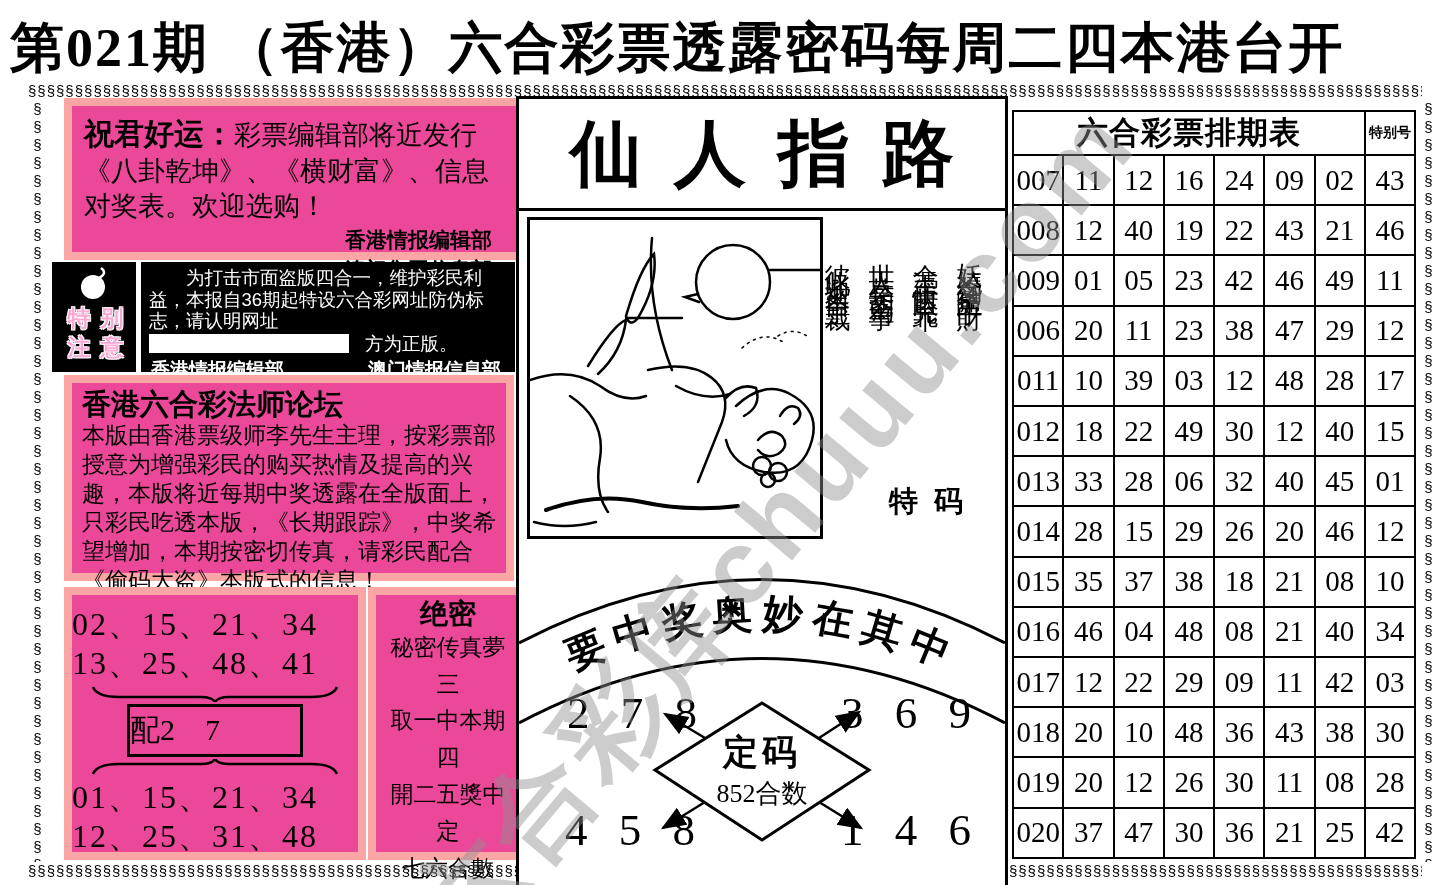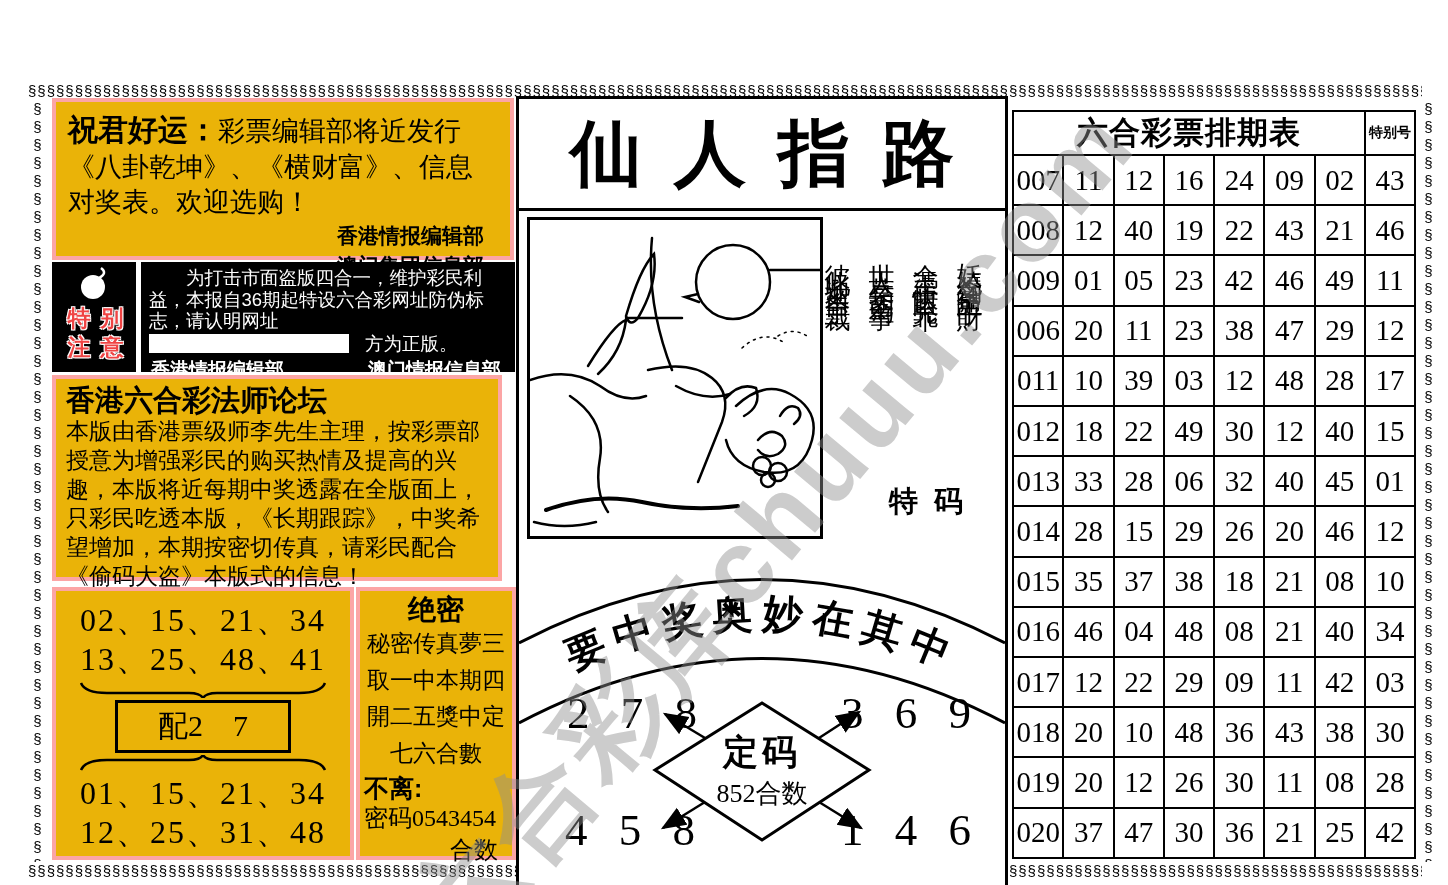--- a/index.html
+++ b/index.html
@@ -15,41 +15,41 @@
   .chain { position:absolute; font-size:15px; line-height:16px; letter-spacing:1px;
     white-space:nowrap; overflow:hidden; color:#000; user-select:none; }
   .chain.h { height:17px; }
   .chain.v { width:17px; writing-mode:vertical-rl; text-orientation:upright; }
   .chain.top    { left:28px; top:83px;  width:1394px; }
   .chain.bottom { left:28px; top:863px; width:1394px; }
   .chain.left   { left:28px; top:100px; height:762px; }
   .chain.right  { left:1419px; top:100px; height:762px; }
 
   
-  .box { position:absolute; border:4px solid #fca5a5; background:#eab308; }
+  .box { position:absolute; border:8px solid #fca5a5; background:#ec4899;margin-left:12px; }
   .greeting { left:52px; top:98px; width:462px; height:162px; padding:8px 12px 4px; }
   .g-body { font-size:27px; line-height:1.32; }
   .g-title { font-size:30px; font-weight:900; }
   .g-sign { text-align:right; font-weight:900; font-size:21px; padding-right:14px; line-height:1.45; }
 
   .notice { position:absolute; left:52px; top:262px; width:463px; height:110px; display:flex; gap:5px; background:#fff; }
   .notice-left { width:84px; height:100%; background:#000; color:#fff; text-align:center; padding-top:4px; }
-  .outline-text { font-size:23px; font-weight:bold; letter-spacing:10px; padding-left:13px; color:#ef4444;
+  .outline-text { font-size:23px; font-weight:bold; letter-spacing:10px; padding-left:13px; color:#f9a8d4;
     text-shadow:-1px -1px 0 #fff, 1px -1px 0 #fff, -1px 1px 0 #fff, 1px 1px 0 #fff; line-height:1.25; }
   .notice-right { flex:1; background:#000; color:#fff; padding:5px 8px 9px; }
   .notice-body { font-size:18.5px; line-height:1.17; text-indent:2em; }
   .notice-line { font-size:18.5px; line-height:1.25; display:flex; align-items:center; gap:16px; }
   .blankbox { display:inline-block; width:200px; height:19px; background:#fff; }
   .notice-signs { display:flex; justify-content:space-between; font-weight:bold; font-size:19px; padding:2px 6px 0 2px; }
 
   .forum { left:52px; top:375px; width:450px; height:206px; padding:5px 10px; }
   .forum-title { font-size:29px; font-weight:900; line-height:1.15; }
   .forum-body { font-size:23px; line-height:1.26; }
 
-  .numbox { left:52px; top:587px; width:302px; height:273px; padding:10px 0 16px; text-align:center; }
+  .numbox { left:52px; top:587px; width:302px; height:273px; padding:10px 0 16px; text-align:left; }
   .num-row { font-family:"Liberation Serif", serif; font-size:32px; line-height:1.22; letter-spacing:2px; }
   .brace { display:block; margin:1px auto; }
   .pei-box { width:176px; margin:2px auto; border:3px solid #000; font-size:30px; line-height:1.55; font-family:"Liberation Serif", serif; }
 
   .secret { left:356px; top:587px; width:160px; height:273px; padding:4px 4px; }
   .secret-title { text-align:center; font-size:28px; font-weight:900; line-height:1.1; }
   .secret-line { font-size:23px; line-height:1.6; text-align:center; font-family:"Liberation Serif", serif; }
   .secret-buli { font-size:25px; font-weight:900; line-height:1.2; }
   .secret-code { font-size:24px; line-height:1.3; font-family:"Liberation Serif", serif; }
   .secret-sum  { font-size:24px; text-align:right; padding-right:10px; font-family:"Liberation Serif", serif; }
@@ -80,20 +80,21 @@
     font-size:105px; font-weight:bold; letter-spacing:6px; color:#8f8f8f; opacity:.45; white-space:nowrap;
     z-index:40; pointer-events:none; }
 
   svg text { font-family:"Liberation Serif", serif; }
 </style>
 </head>
 <body>
 
 <div class="page">
 
+  <div class="header-title">第021期 （香港）六合彩票透露密码每周二四本港台开</div>
 
   <div class="chain h top">§§§§§§§§§§§§§§§§§§§§§§§§§§§§§§§§§§§§§§§§§§§§§§§§§§§§§§§§§§§§§§§§§§§§§§§§§§§§§§§§§§§§§§§§§§§§§§§§§§§§§§§§§§§§§§§§§§§§§§§§§§§§§§§§§§§§§§§§§§§§§§§§§§§§§§§§§§§§§§§§§§§§§§§§§§§§§§§§§§§§§§§§§§§§§§§§§§§§§§§§§§§§§§§§§§§§§§§§§§§§</div>
   <div class="chain h bottom">§§§§§§§§§§§§§§§§§§§§§§§§§§§§§§§§§§§§§§§§§§§§§§§§§§§§§§§§§§§§§§§§§§§§§§§§§§§§§§§§§§§§§§§§§§§§§§§§§§§§§§§§§§§§§§§§§§§§§§§§§§§§§§§§§§§§§§§§§§§§§§§§§§§§§§§§§§§§§§§§§§§§§§§§§§§§§§§§§§§§§§§§§§§§§§§§§§§§§§§§§§§§§§§§§§§§§§§§§§§§</div>
   <div class="chain v left">§§§§§§§§§§§§§§§§§§§§§§§§§§§§§§§§§§§§§§§§§§§§§§§§§§§§§§§§§§§§§§§§§§§§§§§§§§§§§§§§§§§§§§§§§§§§§§§§§§§§§§§§§§§§§§§§§§§§§§§§§§§§§§§§§§§§§§§§§§§§§§§§§§§§§§§§§§§§§§§§§§§§§§§§§§§§§§§§§§§§§§§§§§§§§§§§§§§§§§§§§§§§§§§§§§§§§§§§§§§§</div>
   <div class="chain v right">§§§§§§§§§§§§§§§§§§§§§§§§§§§§§§§§§§§§§§§§§§§§§§§§§§§§§§§§§§§§§§§§§§§§§§§§§§§§§§§§§§§§§§§§§§§§§§§§§§§§§§§§§§§§§§§§§§§§§§§§§§§§§§§§§§§§§§§§§§§§§§§§§§§§§§§§§§§§§§§§§§§§§§§§§§§§§§§§§§§§§§§§§§§§§§§§§§§§§§§§§§§§§§§§§§§§§§§§§§§§</div>
 
   <div class="box greeting">
     <p class="g-body"><b class="g-title">祝君好运：</b><span>彩票编辑部将近发行《八卦乾坤》、《横财富》、信息对奖表。欢迎选购！</span></p>
     <div class="g-sign">香港情报编辑部</div>
     <div class="g-sign">澳门集团信息部</div>

